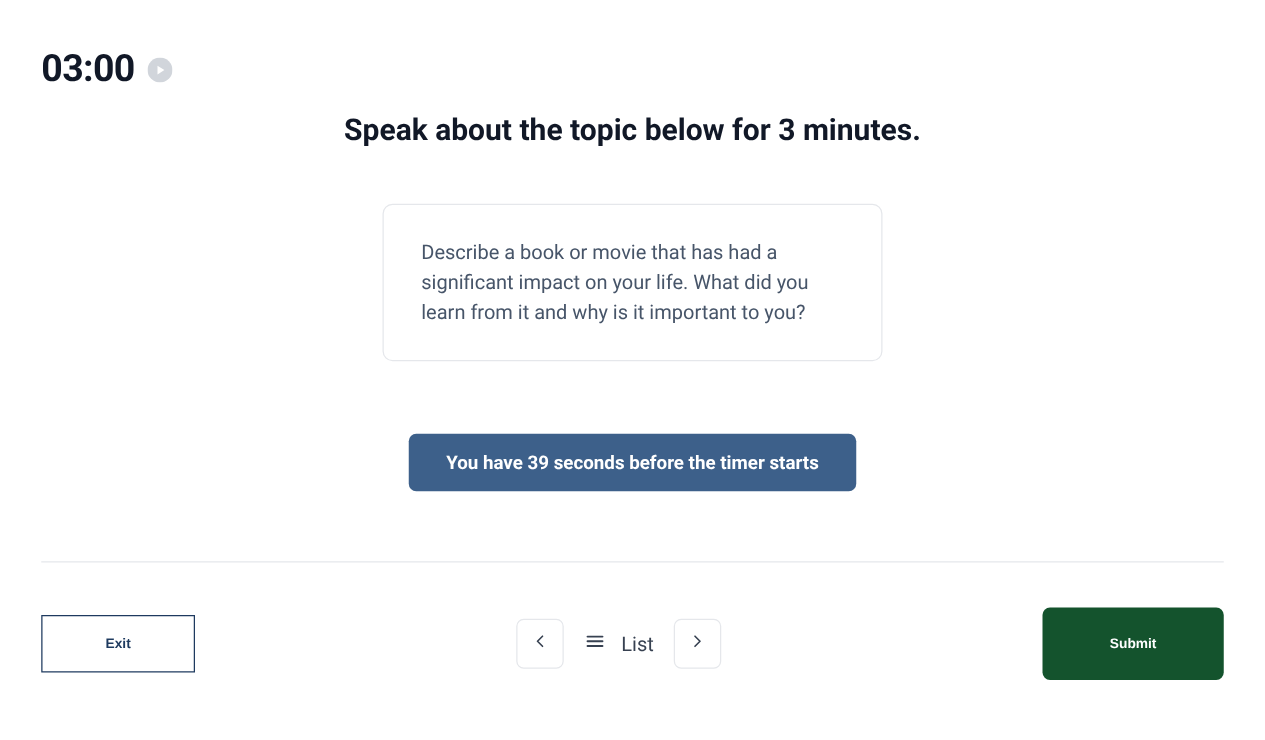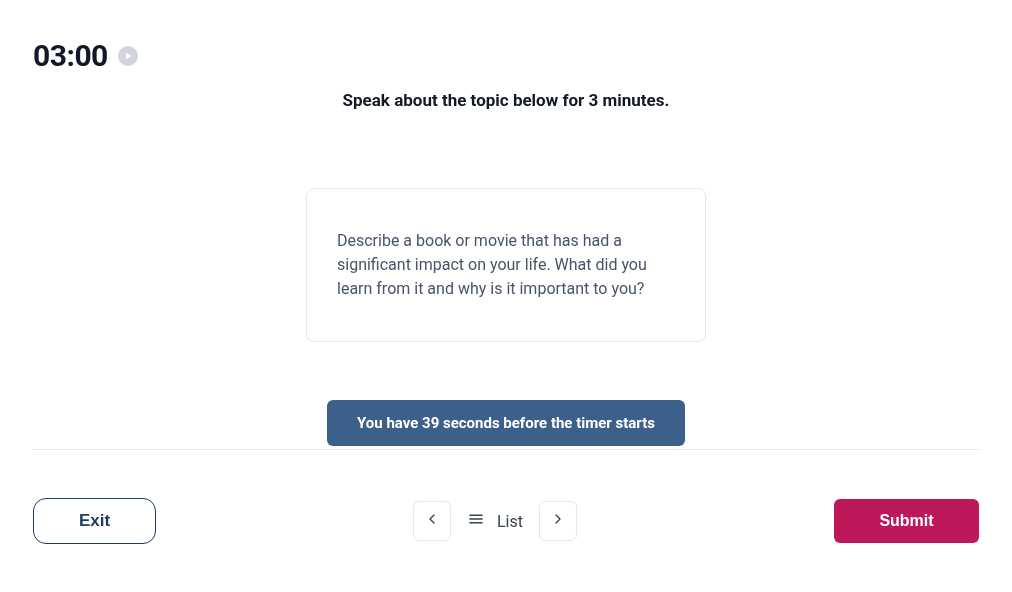--- a/index.html
+++ b/index.html
@@ -44,31 +44,31 @@
     .main-content {
       position: absolute;
       top: 90px;
       left: 0;
       right: 0;
       display: flex;
       flex-direction: column;
       align-items: center;
     }
     .instruction {
-      font-size: 17px;
+      font-size: 24px;
       font-weight: 700;
       color: #111827;
       text-align: center;
-      margin-bottom: 78px;
+      margin-bottom: 45px;
     }
     .topic-card {
       width: 400px;
       border: 1px solid #e5e7eb;
       border-radius: 8px;
-      padding: 40px 30px;
+      padding: 26px 30px;
       text-align: left;
     }
     .topic-text {
       font-size: 16px;
       line-height: 1.5;
       color: #475569;
       font-weight: 400;
     }
     .countdown-banner {
       margin-top: 58px;
@@ -94,22 +94,22 @@
       bottom: 48px;
       display: flex;
       align-items: center;
       justify-content: space-between;
     }
     .exit-button {
       width: 123px;
       height: 46px;
       border: 1.5px solid #1e3a5f;
       background: #ffffff;
-      border-radius: 13px;
-      font-size: 17px;
+      border-radius: 0;
+      font-size: 11px;
       font-weight: 600;
       color: #1e3a5f;
       cursor: pointer;
     }
     .pager {
       display: flex;
       align-items: center;
       gap: 12px;
     }
     .pager-button {
@@ -148,25 +148,25 @@
       stroke-linecap: round;
       stroke-linejoin: round;
     }
     .list-label {
       font-size: 16px;
       color: #374151;
       font-weight: 400;
     }
     .submit-button {
       width: 145px;
-      height: 44px;
+      height: 58px;
       border: none;
-      background: #be185d;
+      background: #14532d;
       border-radius: 6px;
-      font-size: 16px;
+      font-size: 11px;
       font-weight: 600;
       color: #ffffff;
       cursor: not-allowed;
     }
   </style>
 </head>
 <body>
 
 <div class="timer-area">
   <span class="timer-text">03:00</span>

